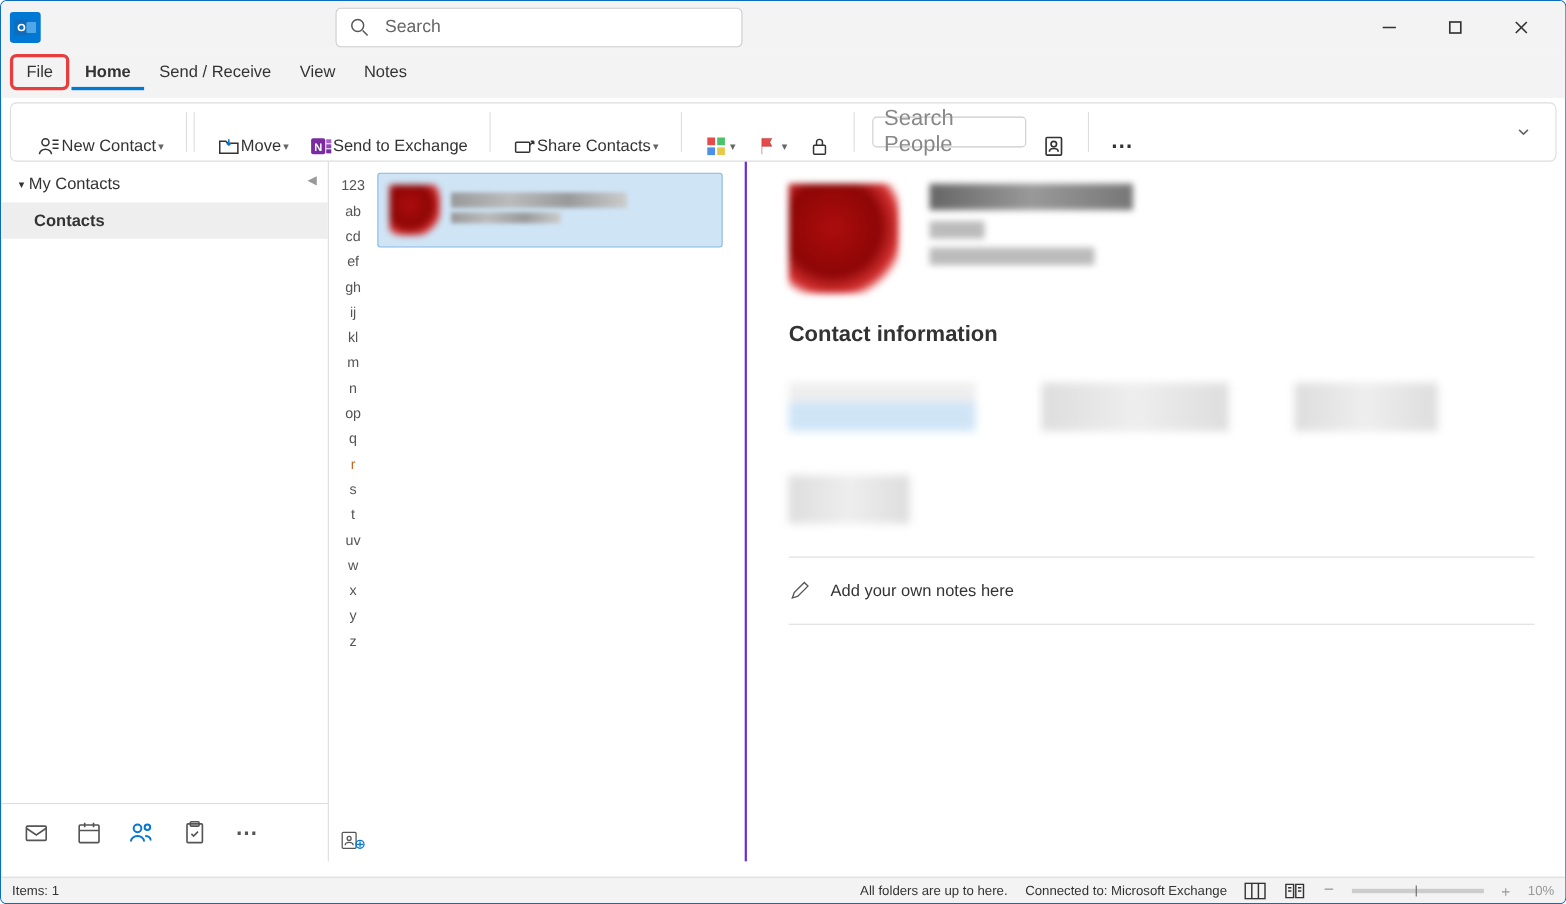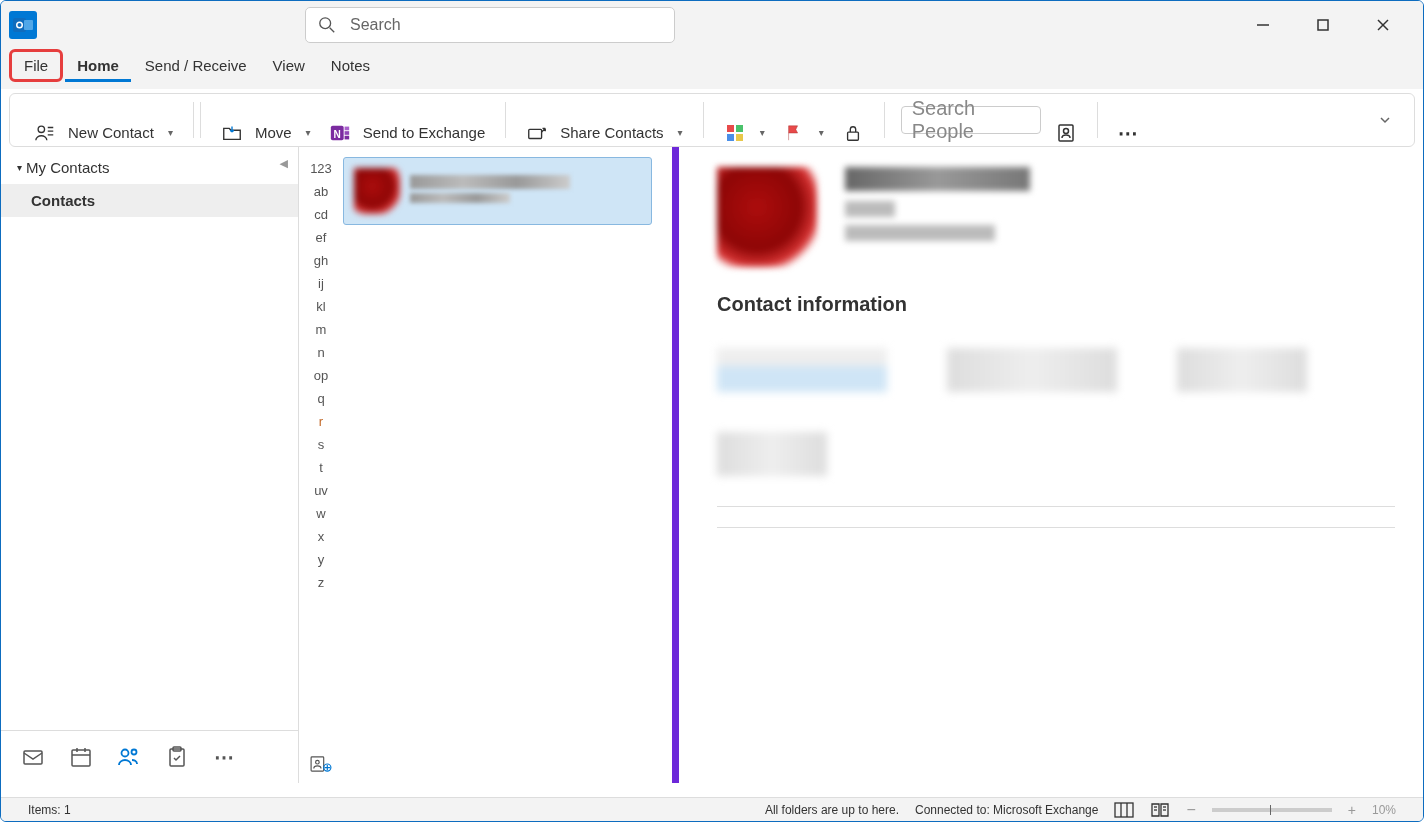--- a/index.html
+++ b/index.html
@@ -16,37 +16,37 @@
 
 .ribbon-tabs { height: 40px; display: flex; align-items: flex-start; padding: 0 8px; background: #f3f3f3; gap: 2px; }
 .tab { padding: 8px 12px; font-size: 15px; cursor: pointer; }
 .tab.file { border: 3px solid #e63e3e; border-radius: 6px; padding: 5px 12px; }
 .tab.active { font-weight: 600; border-bottom: 3px solid #0078d4; padding-bottom: 5px; }
 
 
 .ribbon { margin: 4px 8px 0 8px; height: 54px; background: #fff; border: 1px solid #ddd; border-radius: 6px; display: flex; align-items: center; padding: 0 10px; gap: 6px; }
 .rgroup { display: flex; align-items: center; gap: 10px; padding: 0 10px; height: 100%; }
 .rdiv { width: 1px; height: 36px; background: #ddd; }
-.rbtn { display: flex; align-items: center; gap: 12px; font-size: 15px; cursor: pointer; padding: 4px 4px; margin-top: 25px; }
+.rbtn { display: flex; align-items: center; gap: 0; font-size: 15px; cursor: pointer; padding: 4px 4px; margin-top: 25px; }
 .caret { font-size: 10px; color: #666; margin-left: 2px; }
 .ricon { width: 22px; height: 22px; display: inline-flex; align-items: center; justify-content: center; }
 .search-people { width: 140px; height: 28px; border: 1px solid #ccc; border-radius: 4px; padding: 0 10px; font-size: 20px; color: #888; display: flex; align-items: center; }
 .ribbon-expand { margin-left: auto; padding-right: 12px; font-size: 12px; color: #666; cursor: pointer; }
 
 
 .main { display: flex; height: 636px; }
 .nav-pane { width: 298px; border-right: 1px solid #ddd; display: flex; flex-direction: column; position: relative; }
 .nav-header { padding: 12px 16px 8px 16px; font-size: 15px; display: flex; align-items: center; gap: 4px; }
 .nav-item { padding: 8px 16px 8px 30px; font-size: 15px; background: #eee; font-weight: 700; cursor: pointer; }
 .nav-collapse { position: absolute; top: 10px; right: 10px; color: #999; font-size: 11px; cursor: pointer; }
 .nav-bottom { margin-top: auto; display: flex; gap: 24px; padding: 14px 20px; align-items: center; border-top: 1px solid #ddd; }
 .nav-bicon { width: 24px; height: 24px; display: flex; align-items: center; justify-content: center; color: #555; cursor: pointer; }
 .nav-bicon.active { color: #0078d4; }
 
-.list-pane { width: 380px; border-right: 7px solid #6d28d9; display: flex; }
+.list-pane { width: 380px; border-right: 2px solid #6d28d9; display: flex; }
 .alpha { width: 44px; display: flex; flex-direction: column; align-items: center; padding-top: 14px; gap: 8px; font-size: 13px; color: #555; }
 .alpha span { cursor: pointer; }
 .alpha .hot { color: #c26828; }
 .alpha-bottom { margin-top: auto; margin-bottom: 10px; }
 .contact-list { flex: 1; padding-top: 10px; padding-right: 20px; }
 .contact-card { background: #cfe5f6; border: 1px solid #88b8e0; border-radius: 3px; height: 68px; display: flex; align-items: center; padding: 0 10px; gap: 10px; cursor: pointer; }
 .avatar-sm { width: 46px; height: 46px; }
 .pixelated { image-rendering: pixelated; filter: blur(0.3px); }
 .blur-line { height: 14px; background: linear-gradient(90deg,#999,#bbb,#999,#ccc); width: 160px; margin-bottom: 4px; filter: blur(2px); }
 .blur-line.sm { width: 100px; height: 10px; }
@@ -61,21 +61,21 @@
 .dtab { padding: 8px 0; font-size: 15px; font-weight: 600; border-bottom: 3px solid #0078d4; cursor: pointer; }
 .section-title { font-size: 20px; font-weight: 600; margin-bottom: 32px; }
 .info-grid { display: flex; flex-wrap: wrap; gap: 40px 60px; margin-bottom: 30px; }
 .info-blur { width: 170px; height: 44px; background: linear-gradient(90deg,#ddd,#eee,#ddd); filter: blur(4px); }
 .info-blur.blue { background: linear-gradient(180deg,#eee 40%,#cfe5f6 40%); }
 .hr { height: 1px; background: #ddd; margin: 20px 0; }
 .notes-title { font-size: 17px; color: #666; margin-bottom: 14px; }
 .notes-row { display: flex; align-items: center; gap: 18px; font-size: 15px; color: #333; }
 
 
-.statusbar { position: absolute; bottom: 0; left: 0; right: 0; height: 24px; background: #f3f3f3; border-top: 1px solid #ddd; display: flex; align-items: center; padding: 0 27px; font-size: 12px; color: #333; }
+.statusbar { position: absolute; bottom: 0; left: 0; right: 0; height: 24px; background: #f3f3f3; border-top: 1px solid #ddd; display: flex; align-items: center; padding: 0 10px; font-size: 12px; color: #333; }
 .statusbar .right { margin-left: auto; display: flex; align-items: center; gap: 16px; }
 
 
 .red-avatar { background: 
   radial-gradient(circle at 40% 40%, #a52020 0%, #8b1a1a 50%, #c94040 70%, transparent 80%);
   filter: blur(3px) contrast(1.2);
 }
 svg { display: block; }
 </style>
 </head>
@@ -338,20 +338,28 @@
       </div>
     </div>
     <div class="section-title">Contact information</div>
     <div class="info-grid">
       <div class="info-blur blue"></div>
       <div class="info-blur"></div>
       <div class="info-blur" style="width:130px"></div>
       <div class="info-blur" style="width:110px"></div>
     </div>
     <div class="hr"></div>
+    <div class="notes-row">
+      <span>
+        <svg width="20" height="20" viewBox="0 0 24 24" fill="none" stroke="#555" stroke-width="1.5">
+            <path d="M4 20l2-6L17 3l4 4L10 18l-6 2z"></path>
+          </svg>
+      </span>
+      <span>Add your own notes here</span>
+    </div>
     <div class="hr"></div>
   </div>
 </div>
 
 <div class="statusbar">
   <span>Items: 1</span>
   <div class="right">
     <span>All folders are up to here.</span>
     <span>Connected to: Microsoft Exchange</span>
     <span>

